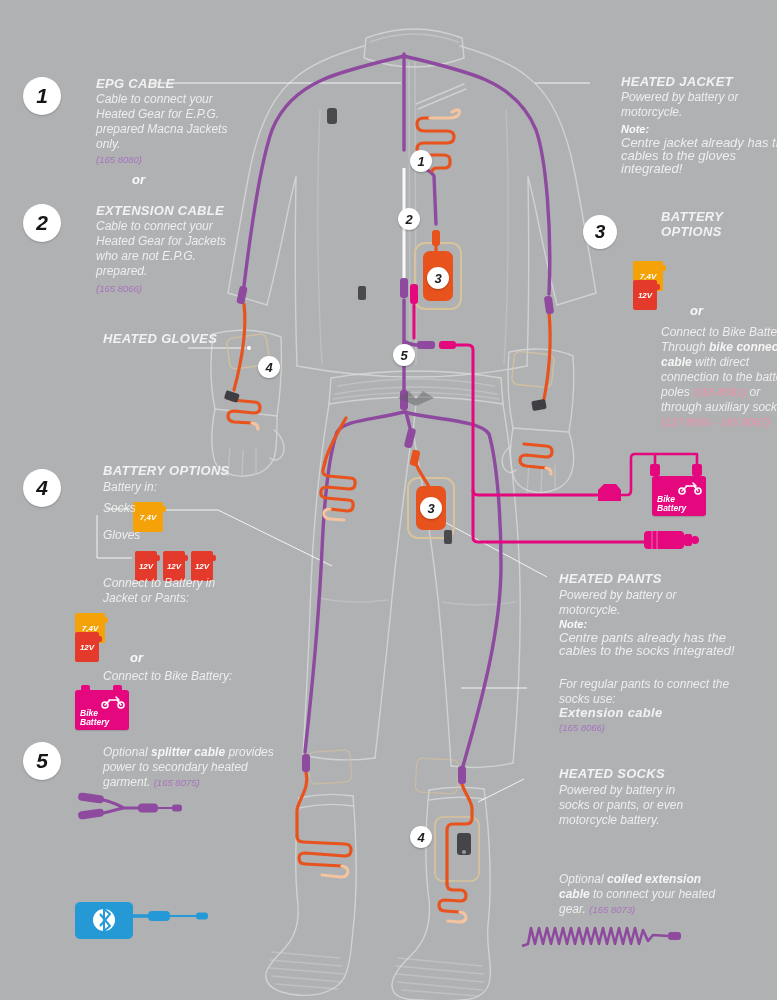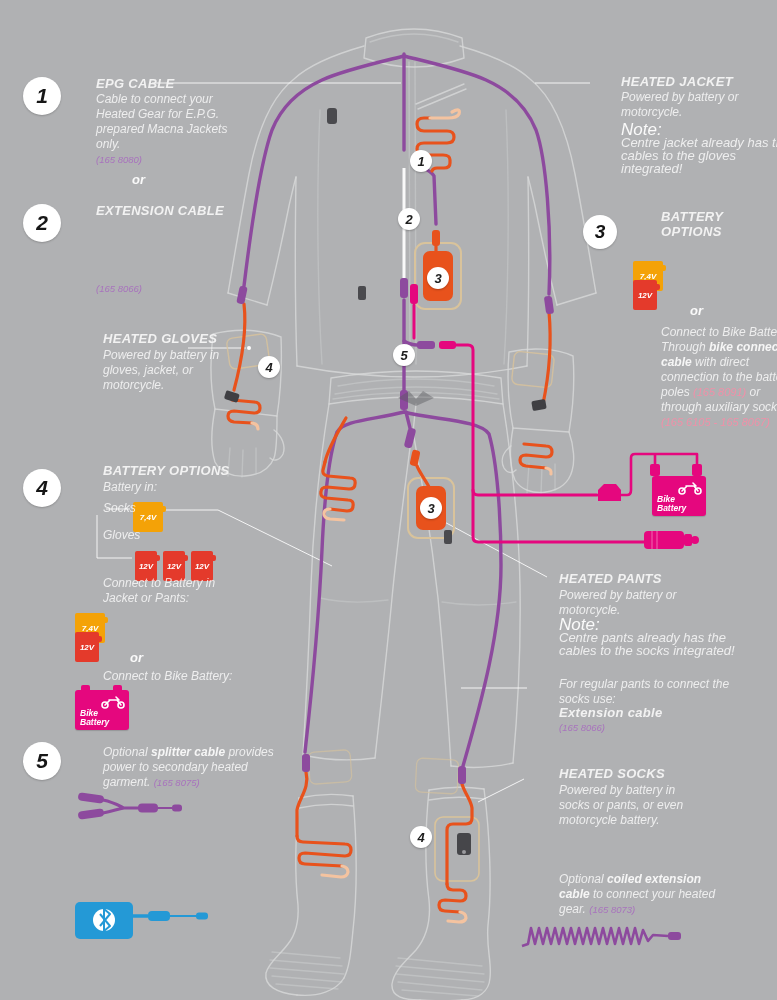--- a/index.html
+++ b/index.html
@@ -1,21 +1,21 @@
 <!DOCTYPE html>
 <html><head>
 <meta charset="utf-8">
 <style>
   html,body{margin:0;padding:0;}
   .stage{position:relative;width:777px;height:1000px;background:#b0b1b3;overflow:hidden;
          font-family:"Liberation Sans",sans-serif;}
   .txt{position:absolute;font-style:italic;color:rgba(255,255,255,.78);font-size:12px;line-height:15px;margin-left:28px;}
   .h1{font-weight:bold;color:#f2f2f2;font-size:13px;letter-spacing:.3px;line-height:15px;}
   .note{font-size:13px;line-height:13px;}
-  .nlabel{font-weight:normal;color:#fafafa;font-size:17px;}
+  .nlabel{font-weight:bold;color:#fafafa;font-size:11px;}
   .b{font-weight:bold;color:#f6f6f6;}
   .or{font-weight:bold;color:#fafafa;font-size:13px;}
   .code-p{color:#a873bd;font-size:9.5px;}
   .code-pk{color:#f090a8;font-size:11px;}
   .code-bl{color:#4ab5e8;font-size:9.5px;}
   .mk{position:absolute;width:22px;height:22px;border-radius:50%;background:#fff;color:#1e1e1e;
       font-weight:bold;font-style:italic;font-size:13px;display:flex;align-items:center;justify-content:center;
       box-shadow:0 1px 2px rgba(0,0,0,.25);z-index:5;}
   .bigc{position:absolute;width:38px;height:38px;border-radius:50%;background:#fff;color:#161616;
       font-weight:bold;font-style:italic;font-size:21px;display:flex;align-items:center;justify-content:center;
@@ -243,24 +243,24 @@
   <div class="mk" style="left:410px;top:826px">4</div>
 
   <div class="bigc" style="left:23px;top:77px">1</div>
   <div class="txt h1" style="left:68px;top:76px">EPG CABLE</div>
   <div class="txt" style="left:68px;top:92px;width:150px">Cable to connect your Heated Gear for E.P.G. prepared Macna Jackets only.</div>
   <div class="txt code-p" style="left:68px;top:152px">(165 8080)</div>
   <div class="txt or" style="left:104px;top:172px">or</div>
 
   <div class="bigc" style="left:23px;top:204px">2</div>
   <div class="txt h1" style="left:68px;top:203px">EXTENSION CABLE</div>
+  <div class="txt" style="left:68px;top:219px;width:140px">Cable to connect your Heated Gear for Jackets who are not E.P.G. prepared.</div>
   <div class="txt code-p" style="left:68px;top:281px">(165 8066)</div>
 
   <div class="txt h1" style="left:75px;top:331px">HEATED GLOVES</div>
-  <div class="txt" style="left:75px;top:348px;width:150px">Powered by battery in gloves, jacket, or motorcycle.</div>
 
   <div class="bigc" style="left:23px;top:469px">4</div>
   <div class="txt h1" style="left:75px;top:463px">BATTERY OPTIONS</div>
   <div class="txt" style="left:75px;top:480px">Battery in:</div>
   <div class="txt" style="left:75px;top:501px">Socks</div>
   <div class="txt" style="left:75px;top:528px">Gloves</div>
 
   <div class="chip y" style="left:133px;top:502px;width:30px">
       <span>7,4V</span>
       <i class="nub"></i>
@@ -315,21 +315,21 @@
   <div class="txt h1" style="left:633px;top:209px">BATTERY OPTIONS</div>
   <div class="chip y" style="left:633px;top:261px;width:30px">
       <span>7,4V</span>
       <i class="nub"></i>
     </div>
   <div class="chip r" style="left:633px;top:280px;width:24px">
       <span>12V</span>
       <i class="nub"></i>
     </div>
   <div class="txt or" style="left:662px;top:303px">or</div>
-  <div class="txt" style="left:633px;top:325px;width:142px"><span>Connect to Bike Battery:</span><br><span>Through </span><span class="b">bike connection cable</span><span> with direct connection to the battery poles </span><span class="code-pk">(165 8091)</span><span> or through auxiliary socket </span><br><span class="code-pk">(165 6105 - 165 8067)</span></div>
+  <div class="txt" style="left:633px;top:325px;width:142px"><span>Connect to Bike Battery:</span><br><span>Through </span><span class="b">bike connection cable</span><span> with direct connection to the battery poles </span><span class="code-pk">(165 8091)</span><span> or through auxiliary socket </span><br><span class="code-pk">(127 8066 - 165 8067)</span></div>
 
   <div class="bikebox" style="left:652px;top:476px">
     <svg width="26" height="15" viewBox="0 0 26 15">
       <g stroke="#fff" stroke-width="1.6" fill="none" stroke-linecap="round">
         <circle cx="5" cy="11" r="3"></circle>
           <circle cx="21" cy="11" r="3"></circle>
         <path d="M 5,11 L 10,6 L 17,6 L 21,11 M 9,6 L 14,6 M 16,3 L 19,6"></path>
       </g>
     </svg>
     <span class="lbl">Bike Battery</span>

